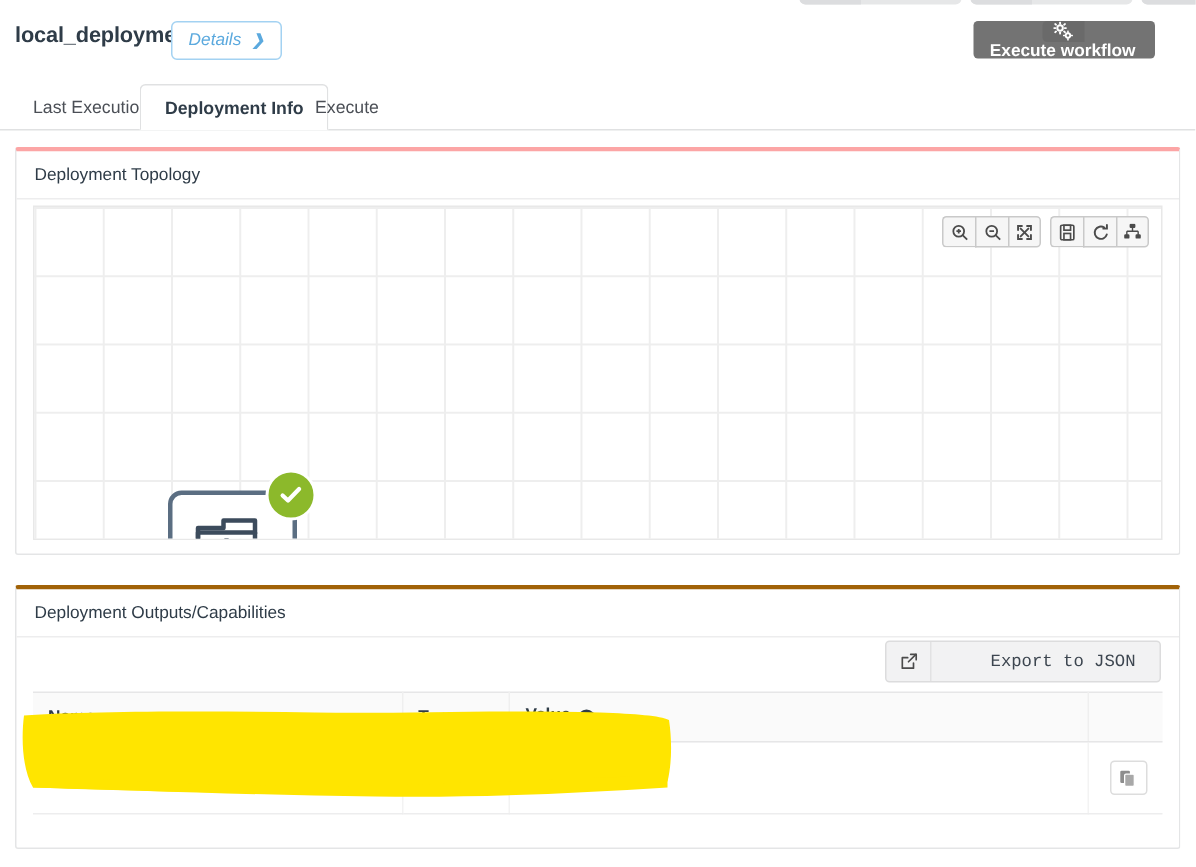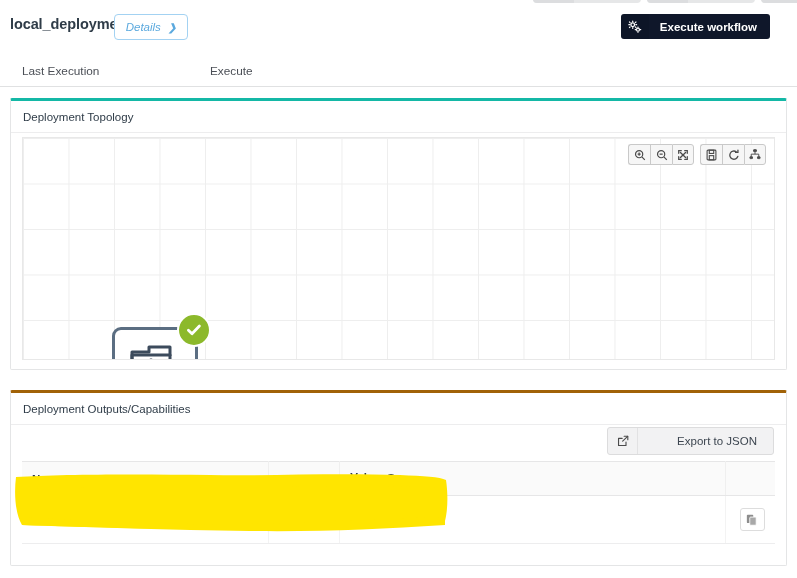--- a/index.html
+++ b/index.html
@@ -37,23 +37,23 @@
     background: #ffffff; color: #5ba9de;
     font-size: 11.5px; font-family: "Liberation Sans", sans-serif;
     display: flex; align-items: center; justify-content: center; gap: 7px;
     cursor: pointer;
     font-style: italic;
   }
   .details-btn .chev { font-size: 10px; font-weight: bold; }
 
   .hdr-actions { position: absolute; right: 27px; top: 14px; display: flex; gap: 6px; }
   .teal-btn {
-    background: #0f172a; color: #fff; border: none; border-radius: 3px;
+    background: #737373; color: #fff; border: none; border-radius: 3px;
     height: 25px; display: flex; align-items: center; cursor: pointer;
-    font-size: 11.5px; font-family: "Liberation Sans", sans-serif; font-weight: bold;
+    font-size: 11.5px; font-family: "Liberation Sans", sans-serif; font-weight: bold; flex-direction: column;
   }
   .teal-btn .bicon {
     display: flex; align-items: center; justify-content: center;
     width: 28px; height: 25px; background: rgba(0,0,0,0.07);
     border-radius: 3px 0 0 3px;
   }
   .teal-btn .blabel { padding: 0 13px 0 11px; white-space: nowrap; }
   .hamb { display: flex; flex-direction: column; gap: 2px; }
   .hamb i { display: block; width: 11px; height: 1.6px; background: #fff; }
 
@@ -79,21 +79,21 @@
   
   .panel {
     position: absolute; background: #ffffff;
     border: 1px solid #e4e5e6;
     border-radius: 2px;
   }
   .panel .ptitle {
     font-size: 11.5px; color: #2f3c48; padding: 10px 12px 9px 12px;
     border-bottom: 1px solid #ededee;
   }
-  #topology-panel { left: 10px; top: 98px; width: 777px; height: 272px; border-top: 3px solid #14b8a6; }
+  #topology-panel { left: 10px; top: 98px; width: 777px; height: 272px; border-top: 3px solid #fca5a5; }
   #outputs-panel  { left: 10px; top: 390px; width: 777px; height: 176px; border-top: 3px solid #a16207; }
 
   
   .canvas {
     position: absolute; left: 11px; top: 36px; width: 753px; height: 223px;
     background-color: #ffffff;
     background-image:
       linear-gradient(to right, #eeeeee 1px, transparent 1px),
       linear-gradient(to bottom, #eeeeee 1px, transparent 1px);
     background-size: 45.5px 45.5px;
@@ -124,21 +124,21 @@
     width: 34px; height: 34px; border-radius: 50%; background: #8cb92b;
     display: flex; align-items: center; justify-content: center;
     border: 2px solid #ffffff;
   }
 
   
   .export-row { position: absolute; right: 12px; top: 34px; }
   .export-btn {
     height: 28px; background: #f2f2f3; border: 1px solid #dcdcdd; border-radius: 3px;
     display: flex; align-items: center; cursor: pointer;
-    font-size: 11.5px; color: #3d4650; font-family: Liberation Sans, sans-serif; gap: 23px;
+    font-size: 11.5px; color: #3d4650; font-family: Liberation Mono, monospace; gap: 23px;
   }
   .export-btn .eicon {
     width: 30px; height: 26px; display: flex; align-items: center; justify-content: center;
     border-right: 1px solid #e2e2e3;
   }
   .export-btn .elabel { padding: 0 16px; }
 
   table.outputs {
     position: absolute; left: 11px; top: 68px; width: 753px;
     border-collapse: collapse; font-size: 11.5px;
@@ -228,20 +228,21 @@
           </g>
         </svg>
       </span>
       <span class="blabel">Execute workflow</span>
     </div>
 
   </div>
 
   <div class="tabs">
     <div class="tab tab-0">Last Execution</div>
+    <div class="tab tab-1 active">Deployment Info</div>
     <div class="tab tab-2">Execute</div>
   </div>
 
   <div class="panel" id="topology-panel">
     <div class="ptitle">Deployment Topology</div>
 
     <div class="canvas">
 
       <div class="topo-toolbar">
         <div class="tgroup">

